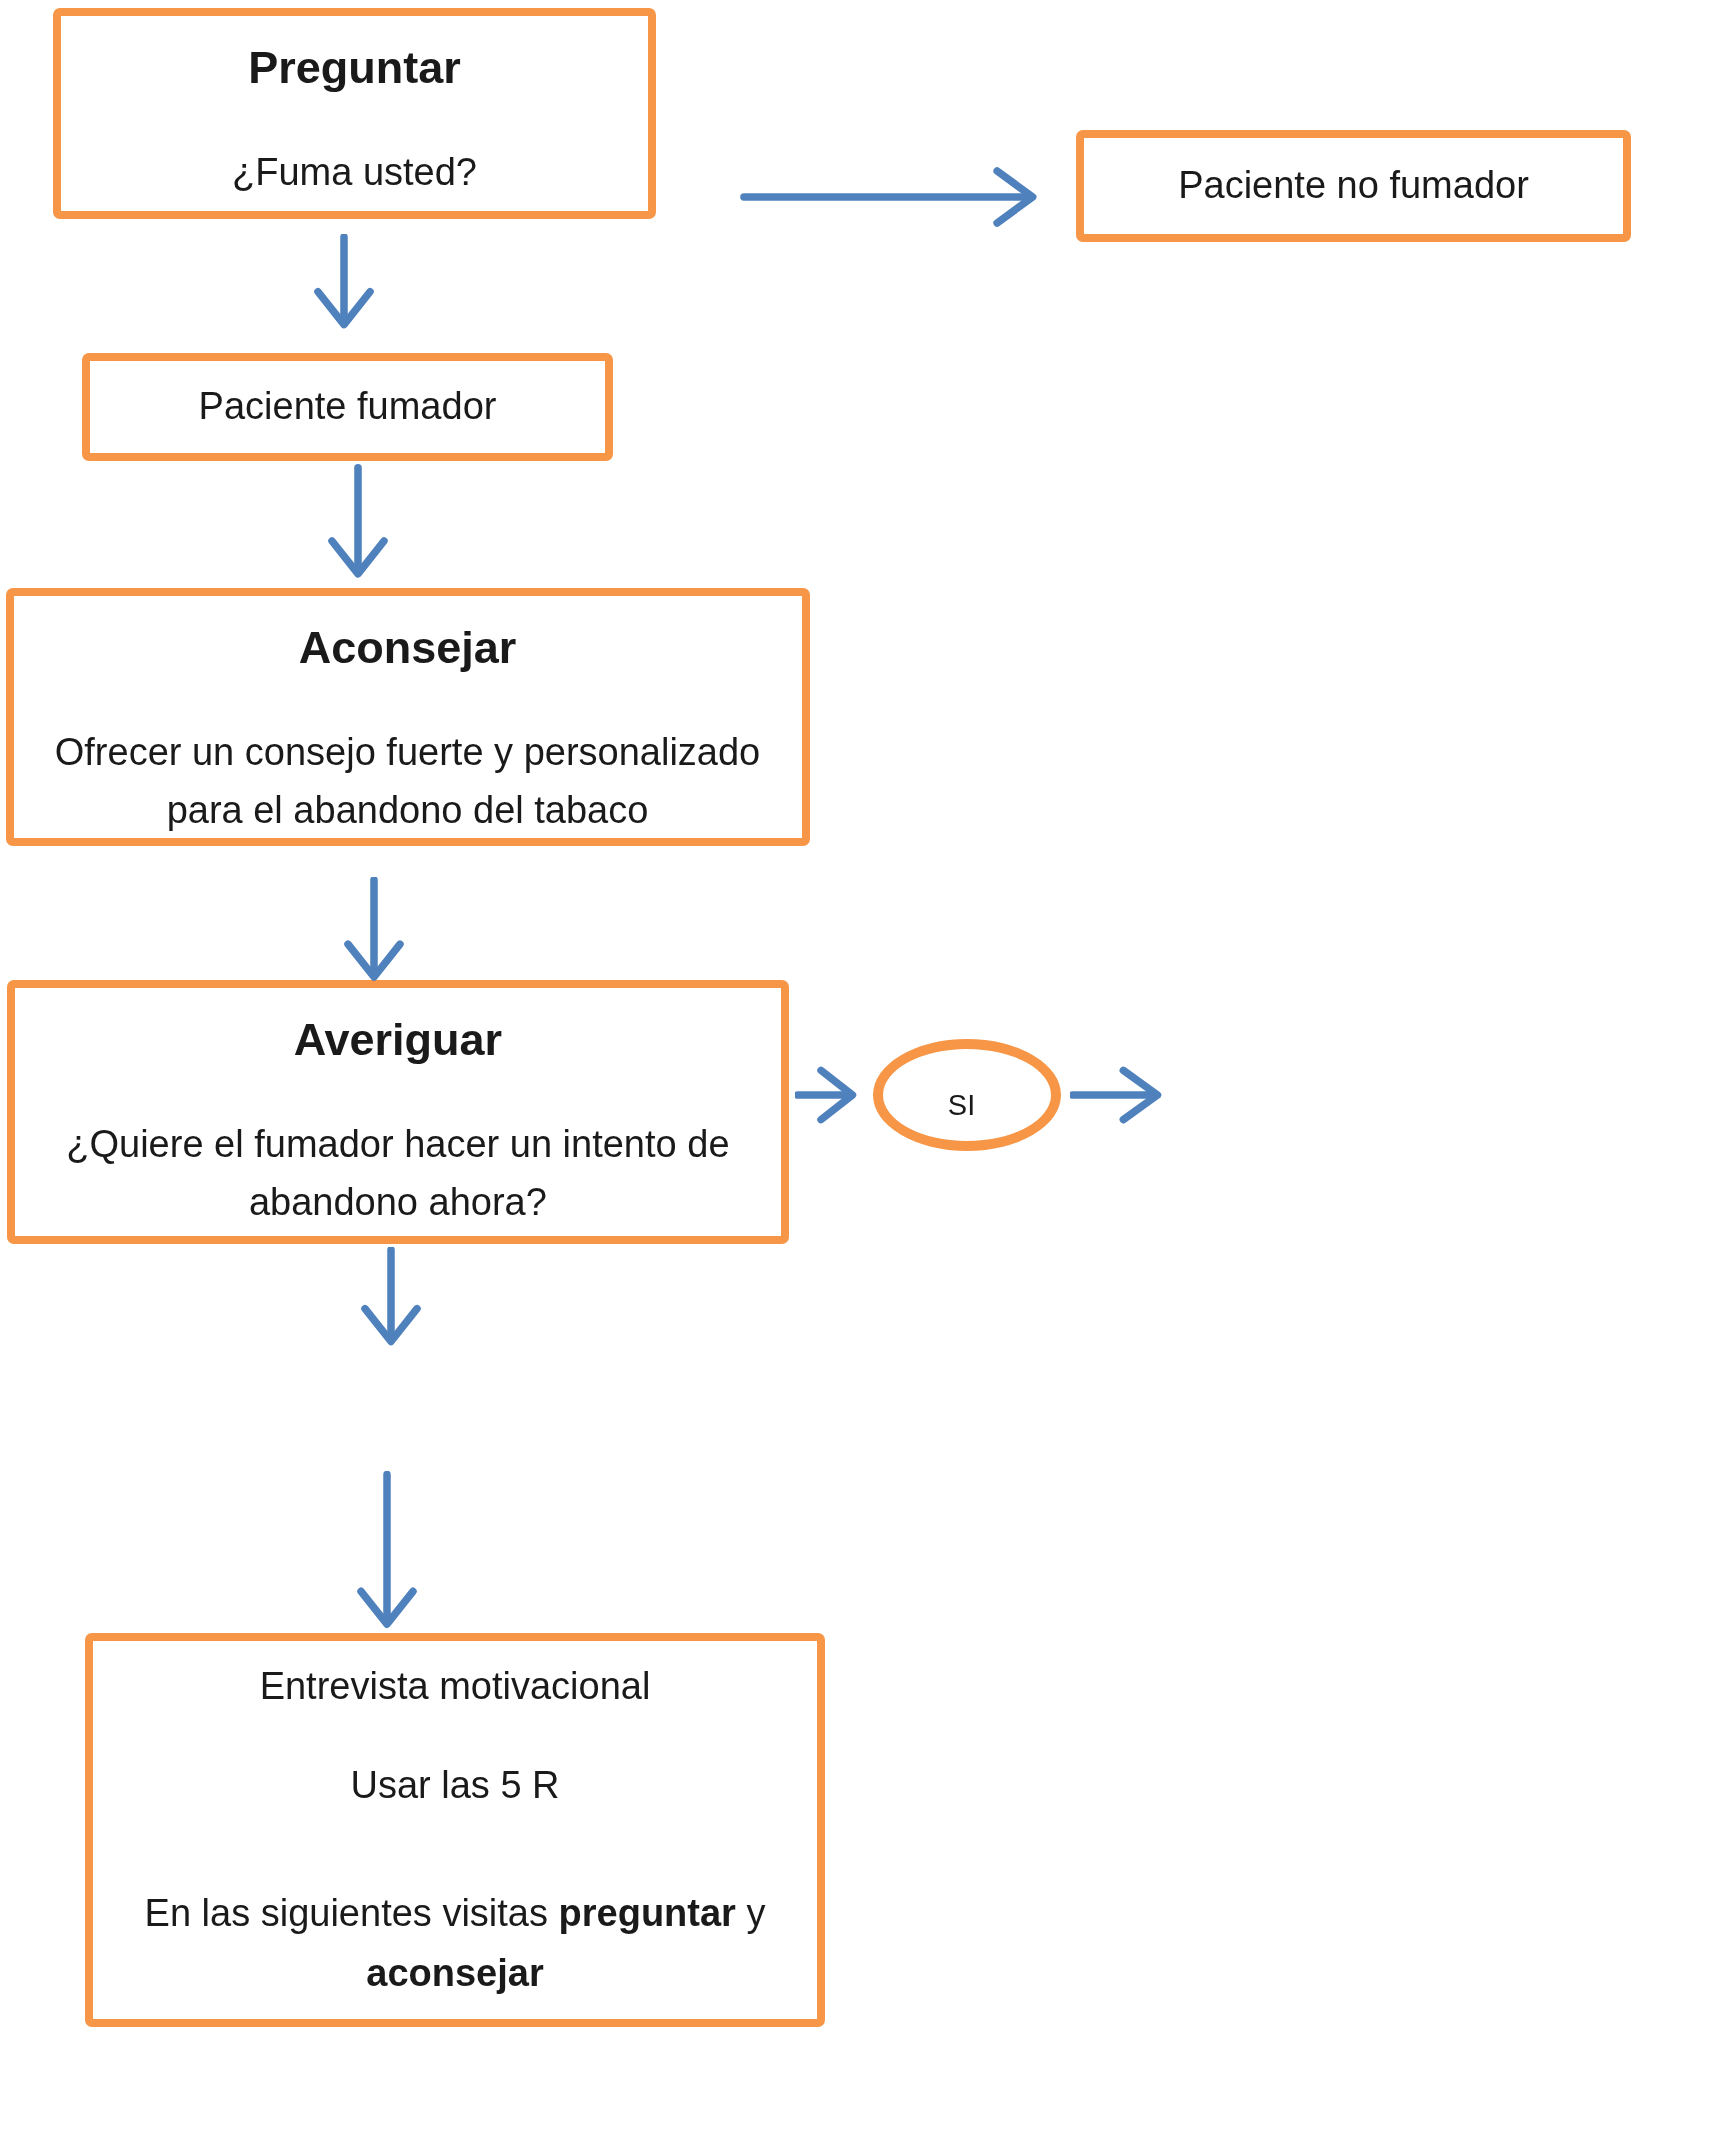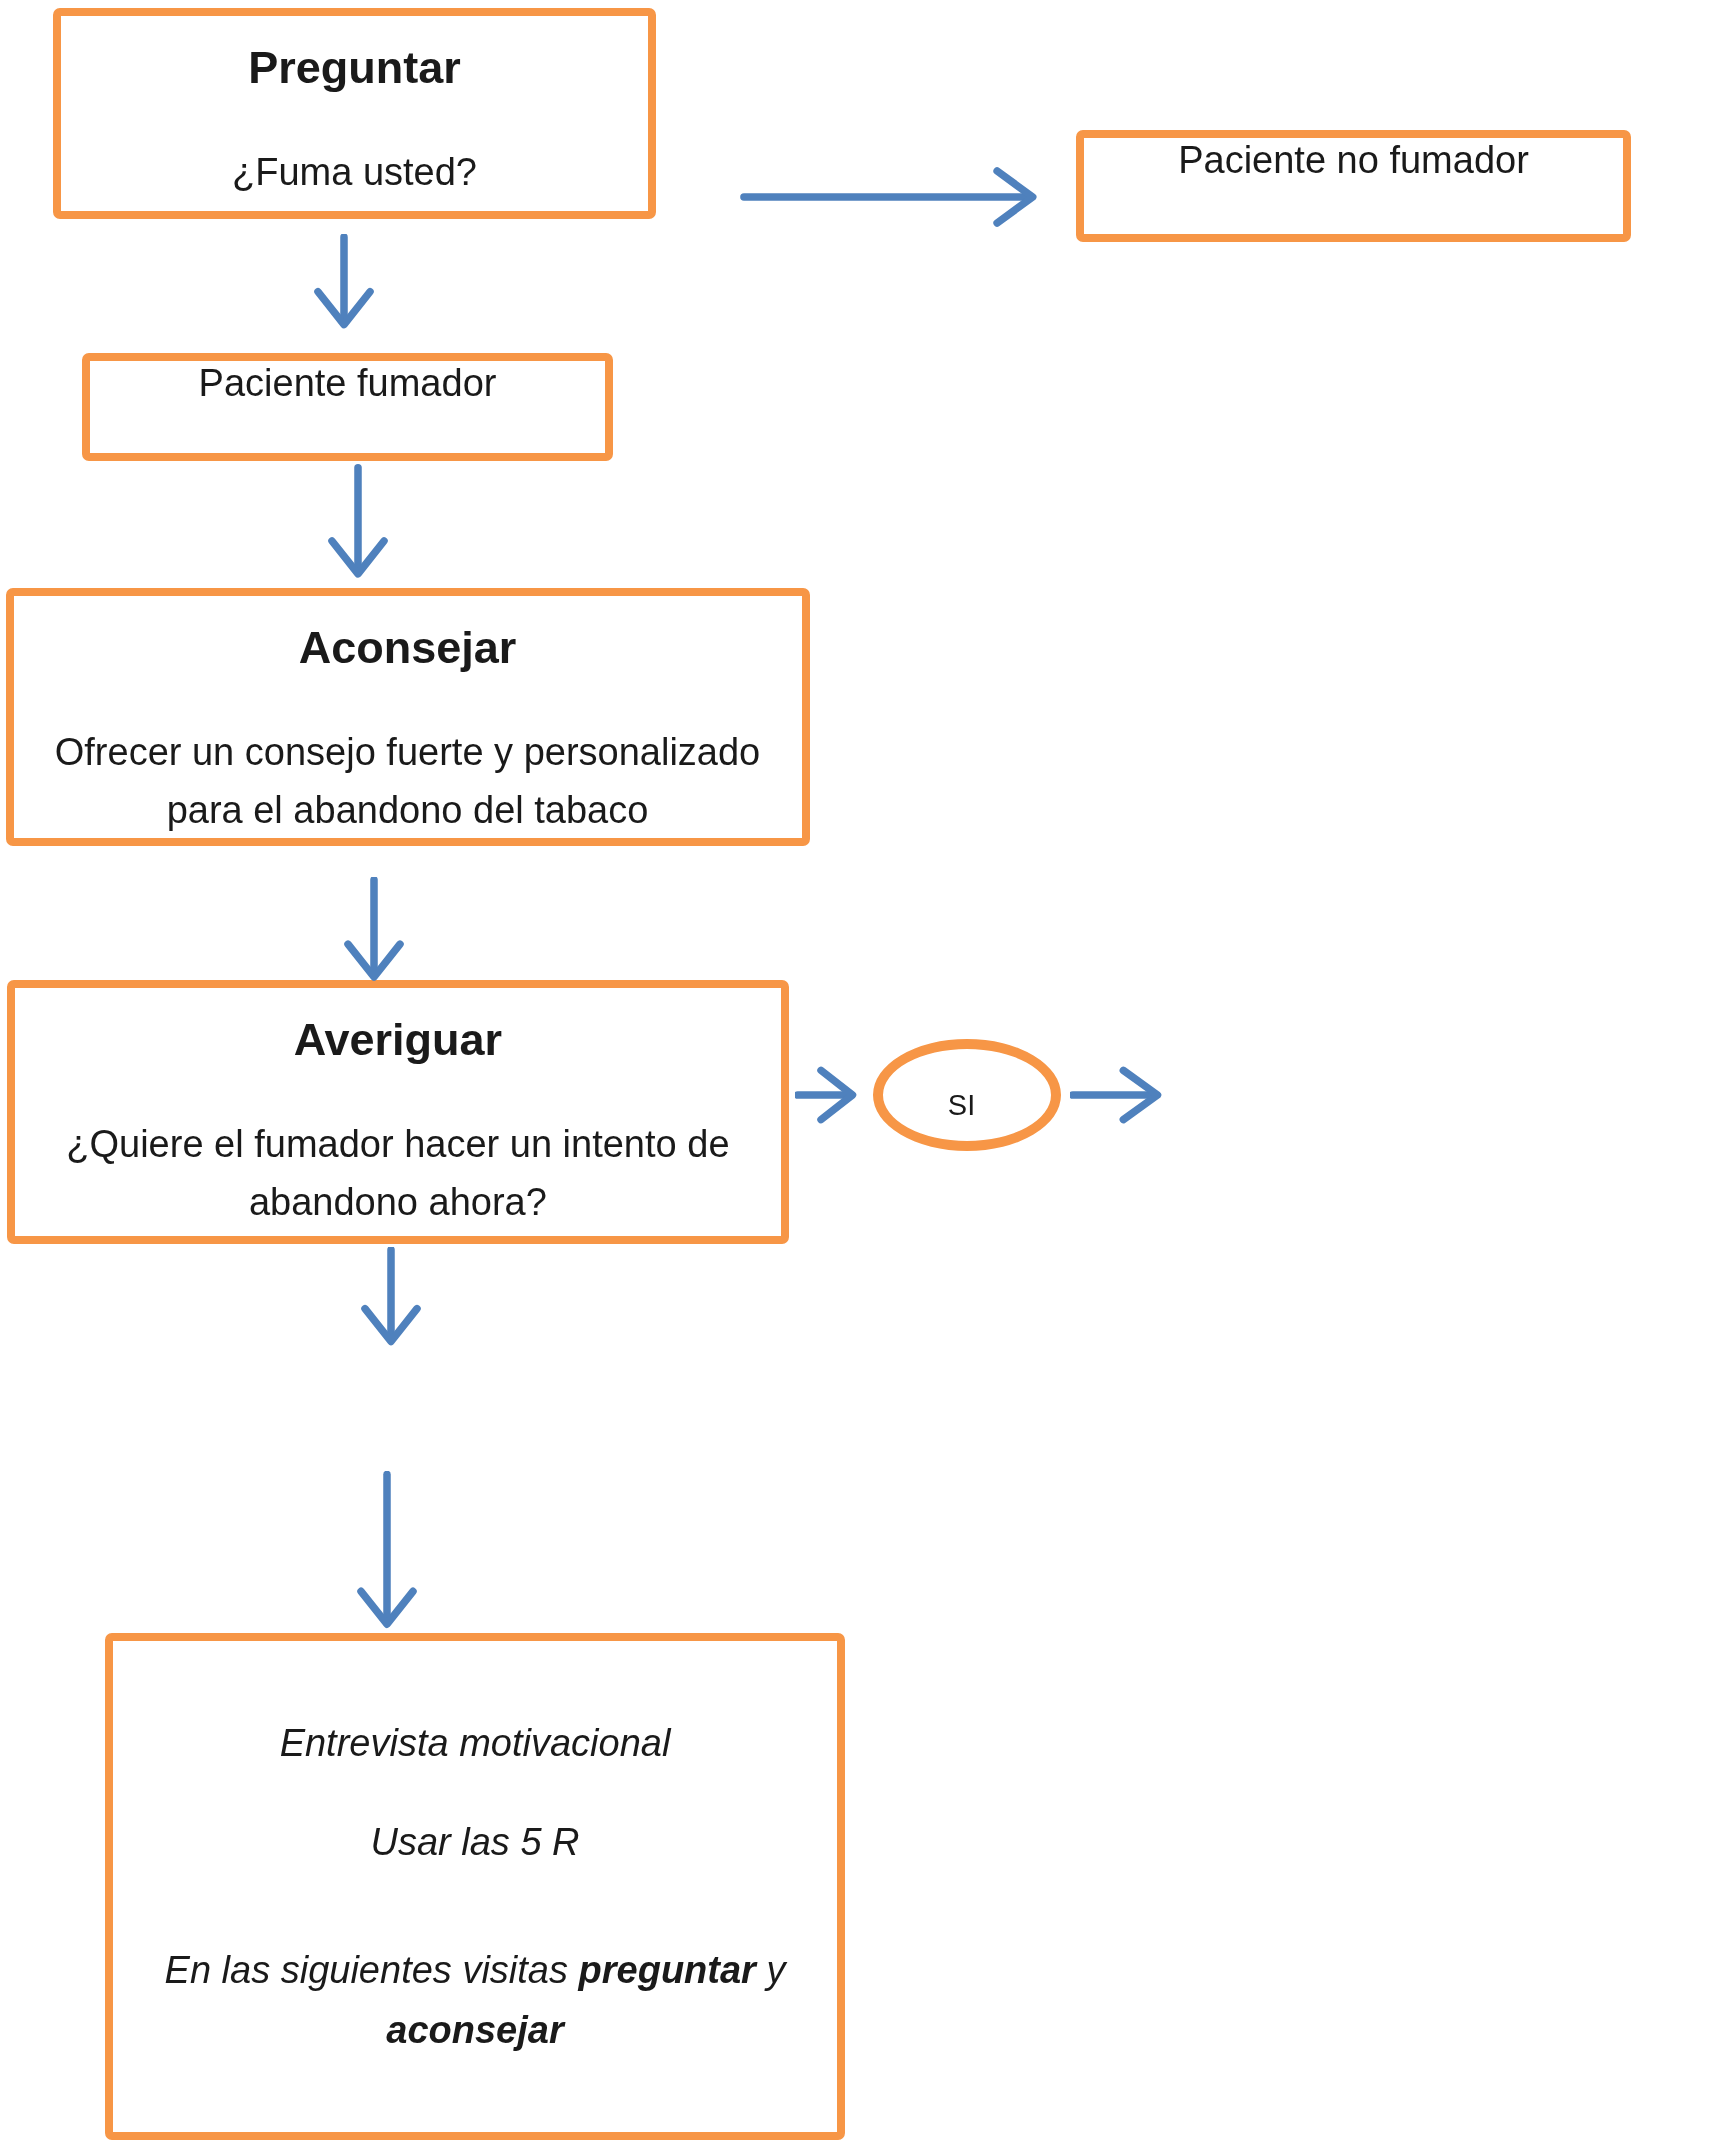--- a/index.html
+++ b/index.html
@@ -22,21 +22,21 @@
 
   
   .node {
     position: absolute;
     background: var(--background);
     border: 8.2px solid var(--box-border);
     border-radius: 6.9px;
   }
   .label-box {
     display: flex;
-    align-items: flex-start;
+    align-items: center;
     justify-content: center;
     text-align: center;
     font-size: 38px;
     line-height: 1.2;
   }
   .titled-box {
     padding: 24px 13.7px 13.7px 13.7px;
     text-align: center;
   }
   .box-title {
@@ -61,21 +61,21 @@
     text-align: center;
   }
 
   
   .node-preguntar   { left: 53px;   top: 8.2px;   width: 603px;  height: 211px; }
   .node-no-fumador  { left: 1076px; top: 130px;  width: 555px;  height: 112px; }
   .node-fumador     { left: 82px;  top: 333px;  width: 531px;  height: 108px; margin-top: 20px; }
   .node-aconsejar   { left: 5.5px;    top: 588px;  width: 804px; height: 258px; }
   .node-averiguar   { left: 6.9px;   top: 980px; width: 782px; height: 264px; }
   .node-iniciar     { left: 1183px; top: 1041px; width: 494px;  height: 106px; }
-  .node-entrevista  { left: 105px;  top: 1633px; width: 740px; height: 507px; font-style: italic; }
+  .node-entrevista  { left: 85px;  top: 1633px; width: 740px; height: 394px; }
 
   .ellipse-si { left: 873px; top: 1039px; width: 188px; height: 112px; border: 10.3px solid var(--box-border); }
   .ellipse-si .ellipse-label { transform: translate(-5.5px, 9.6px); }
   .ellipse-no { left: 289px;  top: 1346px; width: 197px; height: 108px; border: 11px solid var(--box-border); }
 
   
   .entrevista-content {
     height: 100%;
     display: flex;
     flex-direction: column;

